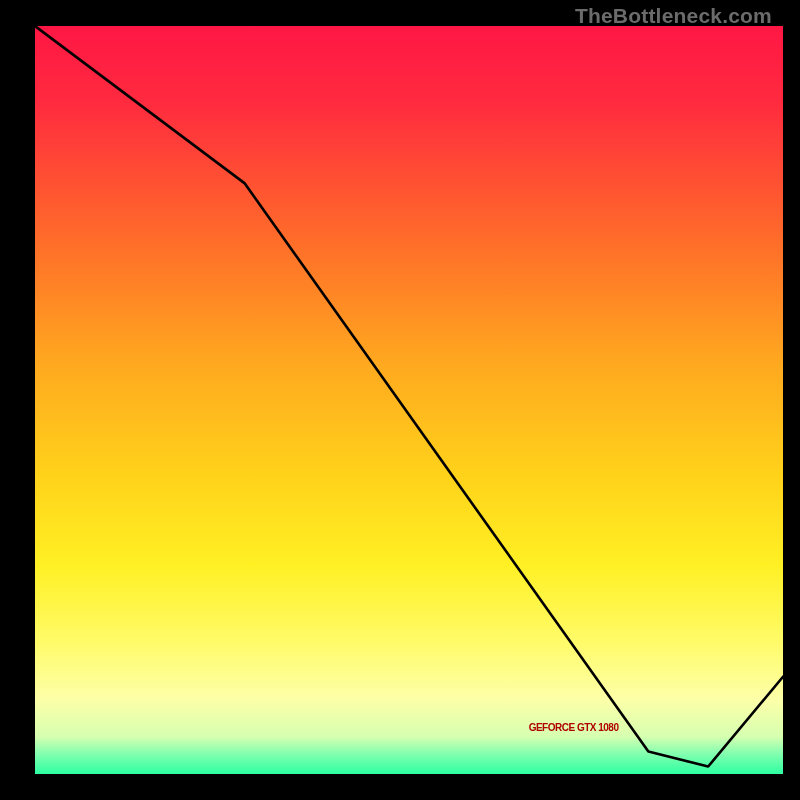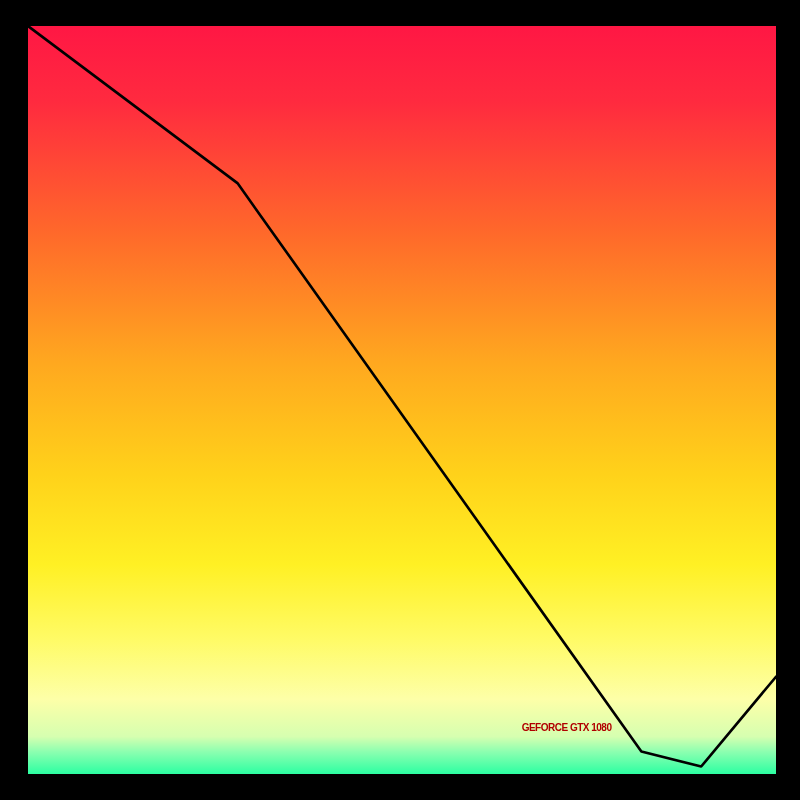--- a/index.html
+++ b/index.html
@@ -12,21 +12,21 @@
     font-family: Arial, Helvetica, sans-serif;
   }
   .chart-outer {
     position: relative;
     width: 800px;
     height: 800px;
     background: #000;
   }
   .plot-area {
     position: absolute;
-    left: 28px;
+    left: 35px;
     top: 26px;
     width: 748px;
     height: 748px;
   }
   .gradient-bg {
     position: absolute;
     left: 0;
     top: 0;
     width: 100%;
     height: 100%;
@@ -82,13 +82,14 @@
       <rect x="0" y="0" width="100" height="100" fill="url(#grad)"></rect>
     </svg>
 
     <svg class="line-svg" viewBox="0 0 100 100" preserveAspectRatio="none">
       <path id="chart-path" d="M0.00 0.00 L28.00 21.00 L82.00 97.00 L90.00 99.00 L100.00 87.00" fill="none" stroke="#000" stroke-width="0.35" stroke-linejoin="round" stroke-linecap="round"></path>
     </svg>
 
     <div id="bar-label" class="bar-label" style="left: 66%; top: 93%;">GEFORCE GTX 1080</div>
   </div>
 
+  <div class="watermark">TheBottleneck.com</div>
 </div>
 
 </body></html>

